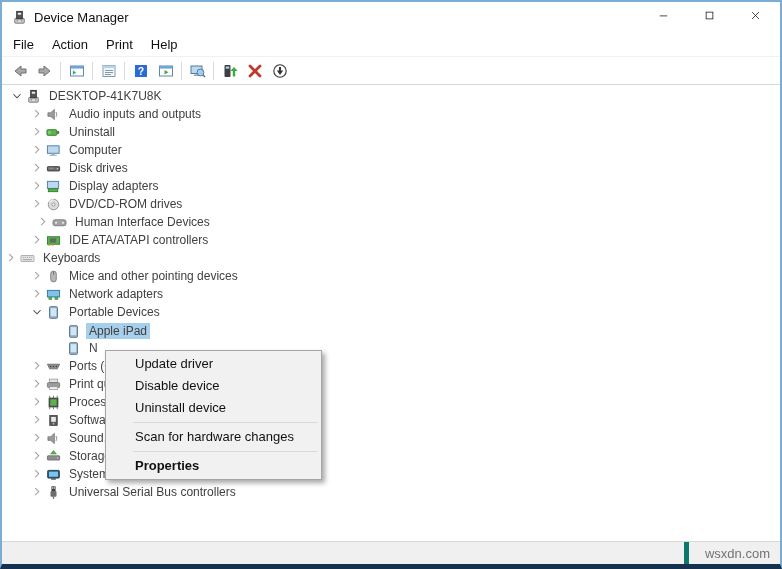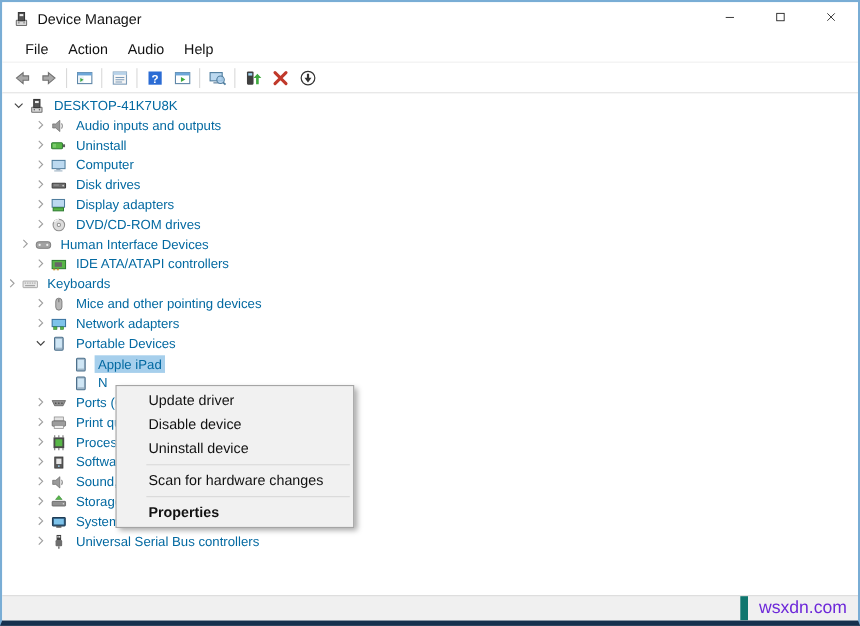--- a/index.html
+++ b/index.html
@@ -7,40 +7,40 @@
   .window{position:absolute;left:0;top:0;width:782px;height:569px;box-sizing:border-box;
     background:#fff;border:2px solid var(--accent-border);border-bottom:5px solid var(--bottom-border);
     display:flex;flex-direction:column;overflow:hidden;}
   
   .titlebar{height:30px;flex:none;display:flex;align-items:center;padding-left:9px;background:#fff;}
   .app-icon{width:16px;height:16px;flex:none;margin-right:7px;}
   .title{font-size:13px;color:#111;}
   .win-controls{margin-left:auto;display:flex;height:100%;}
   .win-btn{width:46px;height:100%;display:flex;align-items:center;justify-content:center;cursor:default;}
   
-  .menubar{height:24px;flex:none;display:flex;align-items:center;padding-left:12px;font-size:13px;color:#111;background:#fff;}
+  .menubar{height:24px;flex:none;display:flex;align-items:center;padding-left:2px;font-size:13px;color:#111;background:#fff;}
   .menu-item{padding:3px 9px;}
   
   .toolbar{height:27px;flex:none;display:flex;align-items:center;padding-left:5px;background:#fff;
     border-top:1px solid #f0f0f0;border-bottom:1px solid #d9d9d9;}
   .tb-btn{width:25px;height:24px;display:flex;align-items:center;justify-content:center;}
   .tb-sep{width:1px;height:18px;background:#d9d9d9;margin:0 3px;flex:none;}
   
   .tree{flex:1;position:relative;overflow:hidden;background:#fff;padding-top:2px;}
-  .tree-row{height:18px;display:flex;align-items:center;font-size:12px;color:#0369a1;white-space:nowrap;}
+  .tree-row{height:18px;display:flex;align-items:center;font-size:12px;color:#404040;white-space:nowrap;}
   .expander{width:17px;height:16px;flex:none;display:flex;align-items:center;justify-content:center;}
   .tree-icon{width:16px;height:16px;flex:none;margin-right:5px;display:flex;align-items:center;justify-content:center;}
   .tree-label{padding:1px 3px;}
   .tree-row.selected .tree-label{background:var(--selection);}
   .svg{display:inline-flex;width:16px;height:16px;align-items:center;justify-content:center;}
   .svg svg{display:block;}
   
   .statusbar{height:22px;flex:none;background:#f0f0f0;border-top:1px solid #d9d9d9;display:flex;align-items:center;justify-content:flex-end;}
-  .watermark{height:100%;box-sizing:border-box;border-left:7px solid #0f766e;display:flex;align-items:center;
-    justify-content:flex-end;padding:0 10px;min-width:96px;color:#6d28d9;font-size:16px;}
+  .watermark{height:100%;box-sizing:border-box;border-left:5px solid #0f766e;display:flex;align-items:center;
+    justify-content:flex-end;padding:0 10px;min-width:96px;color:#737373;font-size:13px;}
   
   .context-menu{position:absolute;left:103px;top:348px;width:217px;box-sizing:border-box;
     background:var(--menu-bg);border:1px solid #a5a5a5;box-shadow:3px 3px 5px rgba(0,0,0,.35);
     padding:2px 0;z-index:10;}
   .menu-row{height:22px;line-height:22px;padding-left:29px;font-size:13px;color:#111;}
   .menu-row.bold{font-weight:bold;}
   .menu-sep{height:1px;background:#d9d9d9;margin:3px 3px 3px 27px;}
 </style>
 </head>
 <body>
@@ -77,21 +77,21 @@
             <svg width="12" height="12" viewBox="0 0 16 16">
               <path d="M1.5 1.5 L10.5 10.5 M10.5 1.5 L1.5 10.5" stroke="#111" stroke-width="1"></path>
             </svg>
           </span>
         </div>
       </div>
   </div>
   <div class="menubar" id="menubar">
       <span class="menu-item">File</span>
       <span class="menu-item">Action</span>
-      <span class="menu-item">Audio</span>
+      <span class="menu-item">Print</span>
       <span class="menu-item">Help</span>
     </div>
   <div class="toolbar" id="toolbar">
       <div class="tb-btn">
         <span class="svg">
           <svg width="17" height="16" viewBox="0 0 16 16">
             <path d="M9 3 L3 8 L9 13 L9 10 L14 10 L14 6 L9 6 Z" fill="#a8a8a8" stroke="#707070"></path>
           </svg>
         </span>
       </div>
@@ -279,21 +279,21 @@
         </span>
         <span class="svg tree-icon">
           <svg width="15" height="15" viewBox="0 0 16 16">
             <circle cx="8" cy="8" r="5.6" fill="#dcdcdc" stroke="#8f8f8f"></circle>
             <circle cx="8" cy="8" r="1.6" fill="#fff" stroke="#8f8f8f"></circle>
             <path d="M3.5 5.5 A5.2 5.2 0 0 1 8 2.8" stroke="#fff" fill="none"></path>
           </svg>
         </span>
         <span class="tree-label">DVD/CD-ROM drives</span>
       </div>
-      <div class="tree-row" style="padding-left: 12px;">
+      <div class="tree-row" style="padding-left: 32px;">
         <span class="expander">
           <svg width="14" height="14" viewBox="0 0 16 16">
             <path d="M6 3.5 L10 7.5 L6 11.5" stroke="#a0a0a0" fill="none" stroke-width="1.2"></path>
           </svg>
         </span>
         <span class="svg tree-icon">
           <svg width="15" height="15" viewBox="0 0 16 16">
             <rect x="1" y="5" width="14" height="6.5" rx="2.4" fill="#a3a3a3" stroke="#5f5f5f" stroke-width="0.7"></rect>
             <circle cx="4.3" cy="8.2" r="1.1" fill="#efefef"></circle>
             <circle cx="11.7" cy="8.2" r="1.1" fill="#efefef"></circle>

